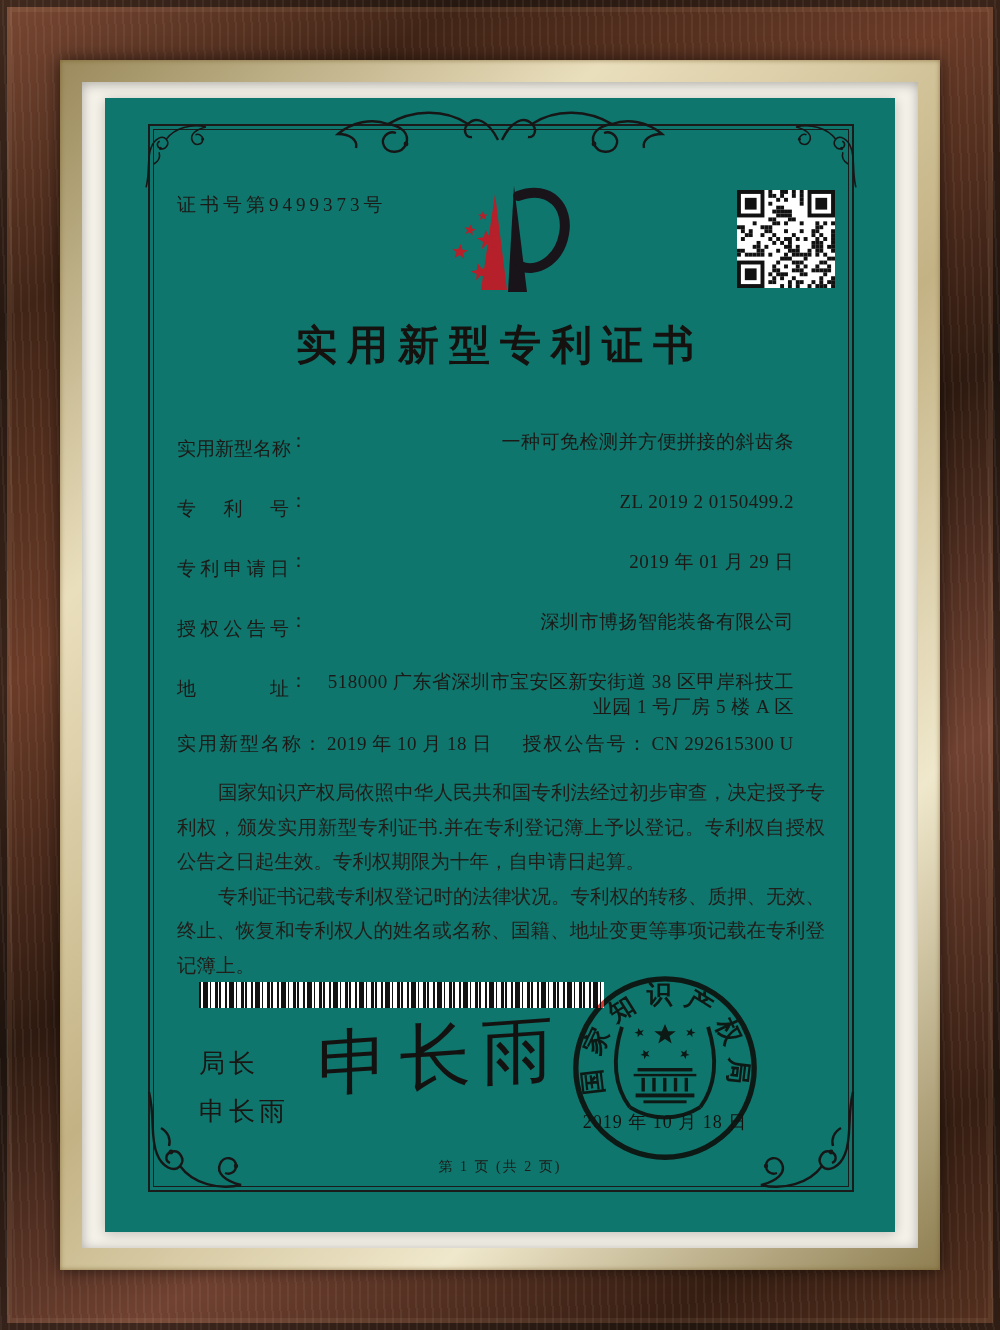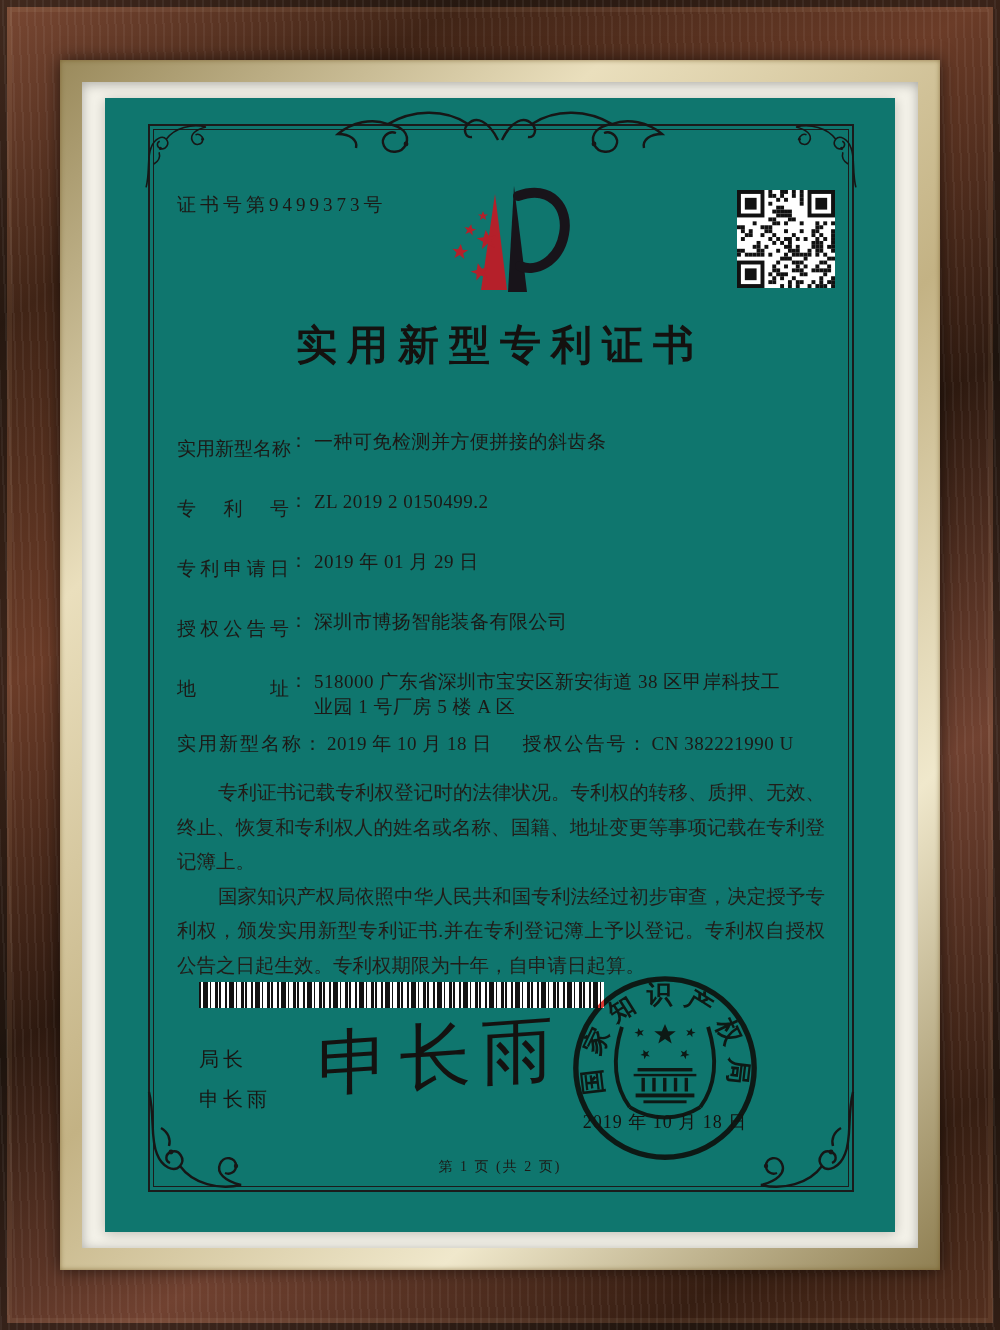--- a/index.html
+++ b/index.html
@@ -48,35 +48,35 @@
   .qr{position:absolute;right:60px;top:92px;width:98px;height:98px;}
   .title{
     position:absolute;left:0;right:0;top:220px;text-align:center;
     font-size:41px;font-weight:700;letter-spacing:10px;color:#14110f;
   }
   
   .fields{position:absolute;left:72px;top:331px;width:660px;font-size:19px;color:#1c1916;}
   .frow{margin-bottom:29px;line-height:23px;white-space:nowrap;}
   .frow .lbl{display:inline-block;width:112px;text-align:justify;text-align-last:justify;vertical-align:top;margin-top:8px;}
   .frow .colon{vertical-align:top;}
-  .frow .val{display:inline-block;width:480px;white-space:normal;vertical-align:top;margin-left:6px;letter-spacing:.5px;line-height:25px;}
+  .frow .val{display:inline-block;width:480px;white-space:normal;vertical-align:top;margin-left:6px;letter-spacing:.5px;line-height:25px;text-align:right;}
   .frow.address{margin-bottom:13px;}
   .frow.grant{margin-bottom:0;}
   .frow.grant .glbl{letter-spacing:2px;}
   .frow.grant .gval{margin-left:5px;letter-spacing:.5px;}
   .frow.grant .g2{margin-left:26px;}
   
   .paras{position:absolute;left:72px;width:648px;top:678px;font-size:19.5px;line-height:34.5px;color:#211d19;text-align:justify;}
   .paras p{margin:0;text-indent:2.1em;}
   
   .barcode{
     position:absolute;left:94px;top:884px;width:405px;height:26px;
     background:repeating-linear-gradient(90deg,#121212 0 2px,#fff 2px 4px,#121212 4px 9px,#fff 9px 11px,#121212 11px 12px,#fff 12px 16px,#121212 16px 19px,#fff 19px 20px,#121212 20px 22px,#fff 22px 26px);
   }
-  .director{position:absolute;left:94px;top:948px;font-size:20px;letter-spacing:4px;color:#191613;}
+  .director{position:absolute;left:94px;top:948px;font-size:26px;letter-spacing:4px;color:#191613;}
   .director .name{margin-top:13px;}
   .signature{
     position:absolute;left:212px;top:908px;width:330px;
     font-size:72px;letter-spacing:10px;color:#141210;
     transform:rotate(-4deg) skewX(-4deg);white-space:nowrap;
   }
   .seal{position:absolute;left:462px;top:872px;width:196px;height:196px;opacity:.92;mix-blend-mode:multiply;}
   .seal-date{position:absolute;left:452px;top:1012px;width:216px;text-align:center;font-size:18px;letter-spacing:1px;color:#15120f;}
   .footer{position:absolute;left:0;right:0;top:1060px;text-align:center;font-size:14px;letter-spacing:2px;color:#1c1916;}
 </style>
@@ -352,27 +352,27 @@
       <span class="lbl">专利申请日</span><span class="colon">：</span><span class="val">2019 年 01 月 29 日</span>
     </div>
     <div class="frow">
       <span class="lbl">授权公告号</span><span class="colon">：</span><span class="val">深圳市博扬智能装备有限公司</span>
     </div>
     <div class="frow address">
       <span class="lbl">地址</span><span class="colon">：</span><span class="val">518000 广东省深圳市宝安区新安街道 38 区甲岸科技工业园 1 号厂房 5 楼 A 区</span>
     </div>
     <div class="frow grant">
       <span class="g1"><span class="glbl">实用新型名称</span><span>：</span><span class="gval">2019 年 10 月 18 日</span></span>
-      <span class="g2"><span class="glbl">授权公告号</span><span>：</span><span class="gval">CN 382221990 U</span></span>
+      <span class="g2"><span class="glbl">授权公告号</span><span>：</span><span class="gval">CN 292615300 U</span></span>
     </div>
   </div>
 
   <div class="paras">
+    <p>国家知识产权局依照中华人民共和国专利法经过初步审查，决定授予专利权，颁发实用新型专利证书.并在专利登记簿上予以登记。专利权自授权公告之日起生效。专利权期限为十年，自申请日起算。</p>
     <p>专利证书记载专利权登记时的法律状况。专利权的转移、质押、无效、终止、恢复和专利权人的姓名或名称、国籍、地址变更等事项记载在专利登记簿上。</p>
-    <p>国家知识产权局依照中华人民共和国专利法经过初步审查，决定授予专利权，颁发实用新型专利证书.并在专利登记簿上予以登记。专利权自授权公告之日起生效。专利权期限为十年，自申请日起算。</p>
   </div>
 
   <div class="barcode"></div>
 
   <div class="director">
     <div>局长</div>
     <div class="name">申长雨</div>
   </div>
 
   <div class="signature">申长雨</div>

